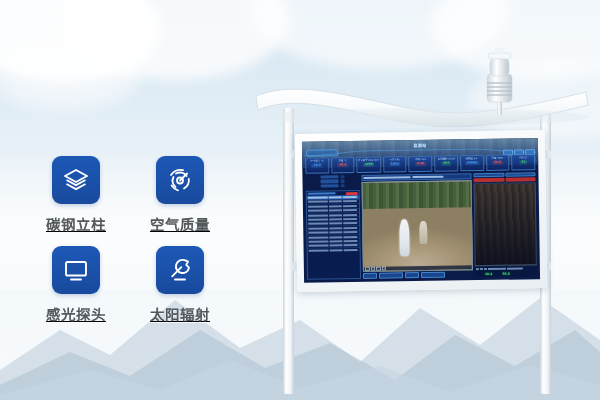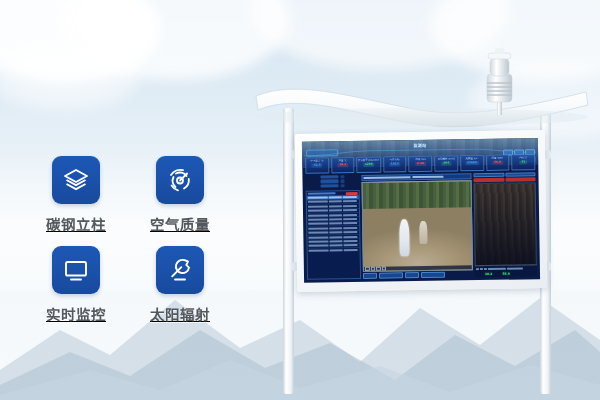--- a/index.html
+++ b/index.html
@@ -466,21 +466,21 @@
       </div>
     </div>
     <div class="frow">
       <div class="feat">
         <div class="ficon">
           <svg width="28" height="28" viewBox="0 0 28 28" fill="none" stroke="#ffffff" stroke-width="1.9" stroke-linejoin="round" stroke-linecap="round">
             <rect x="4" y="6" width="20" height="13.5" rx="1.6"></rect>
             <path d="M9 23.5 L19 23.5"></path>
           </svg>
         </div>
-        <div class="flabel">实时监控</div>
+        <div class="flabel">感光探头</div>
       </div>
       <div class="feat">
         <div class="ficon">
           <svg width="28" height="28" viewBox="0 0 28 28" fill="none" stroke="#ffffff" stroke-width="1.9" stroke-linejoin="round" stroke-linecap="round">
             <path d="M18.6 4.2 A6.6 6.6 0 1 0 23 11.6 L20.3 8.9 L22 5.5 Z"></path>
             <path d="M15.3 11.2 L6.2 20.3"></path>
             <path d="M9 23.5 L19 23.5"></path>
           </svg>
         </div>
         <div class="flabel">太阳辐射</div>

